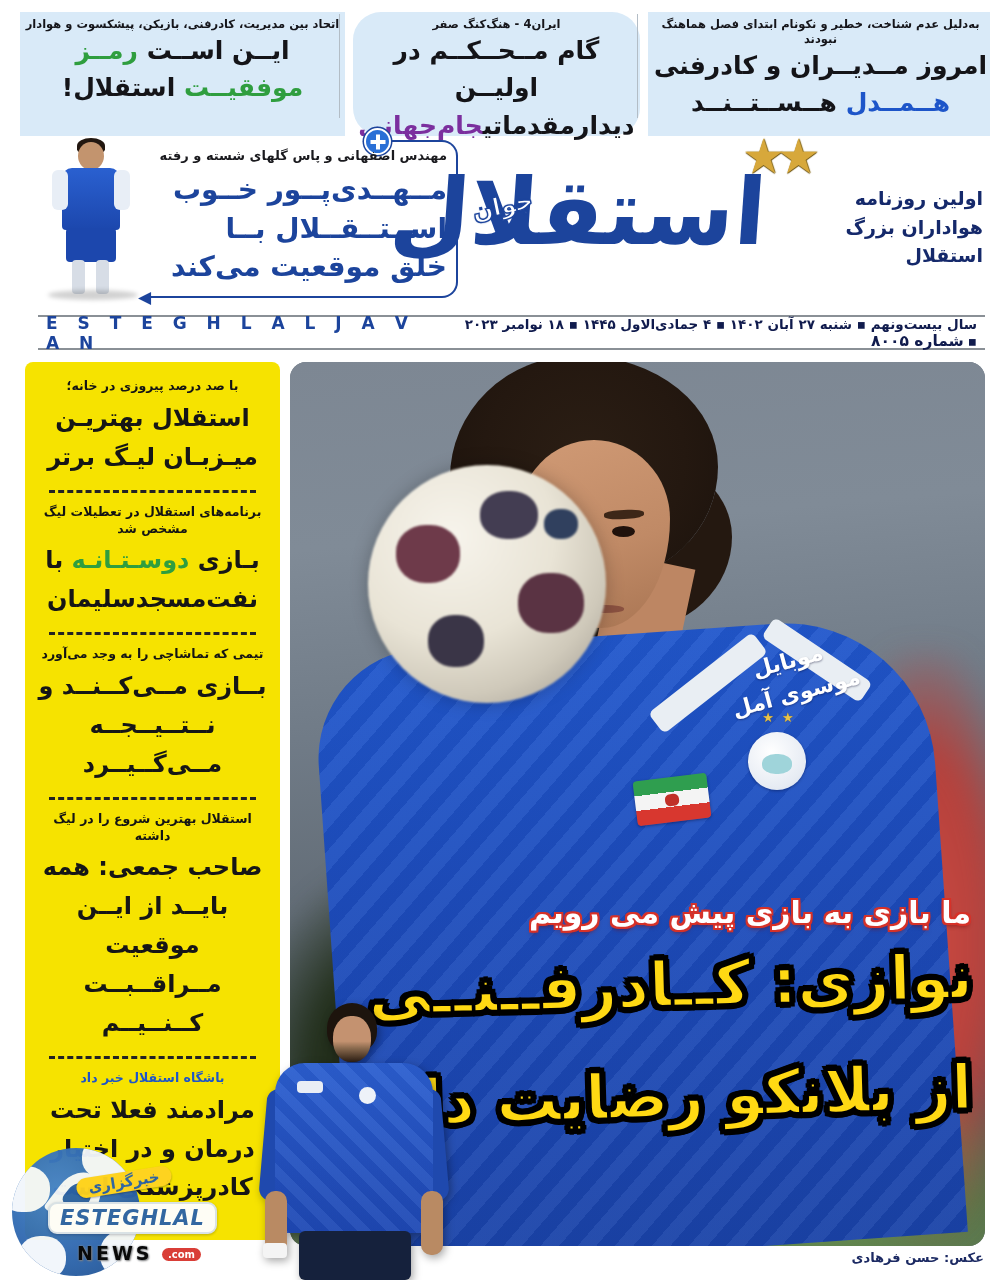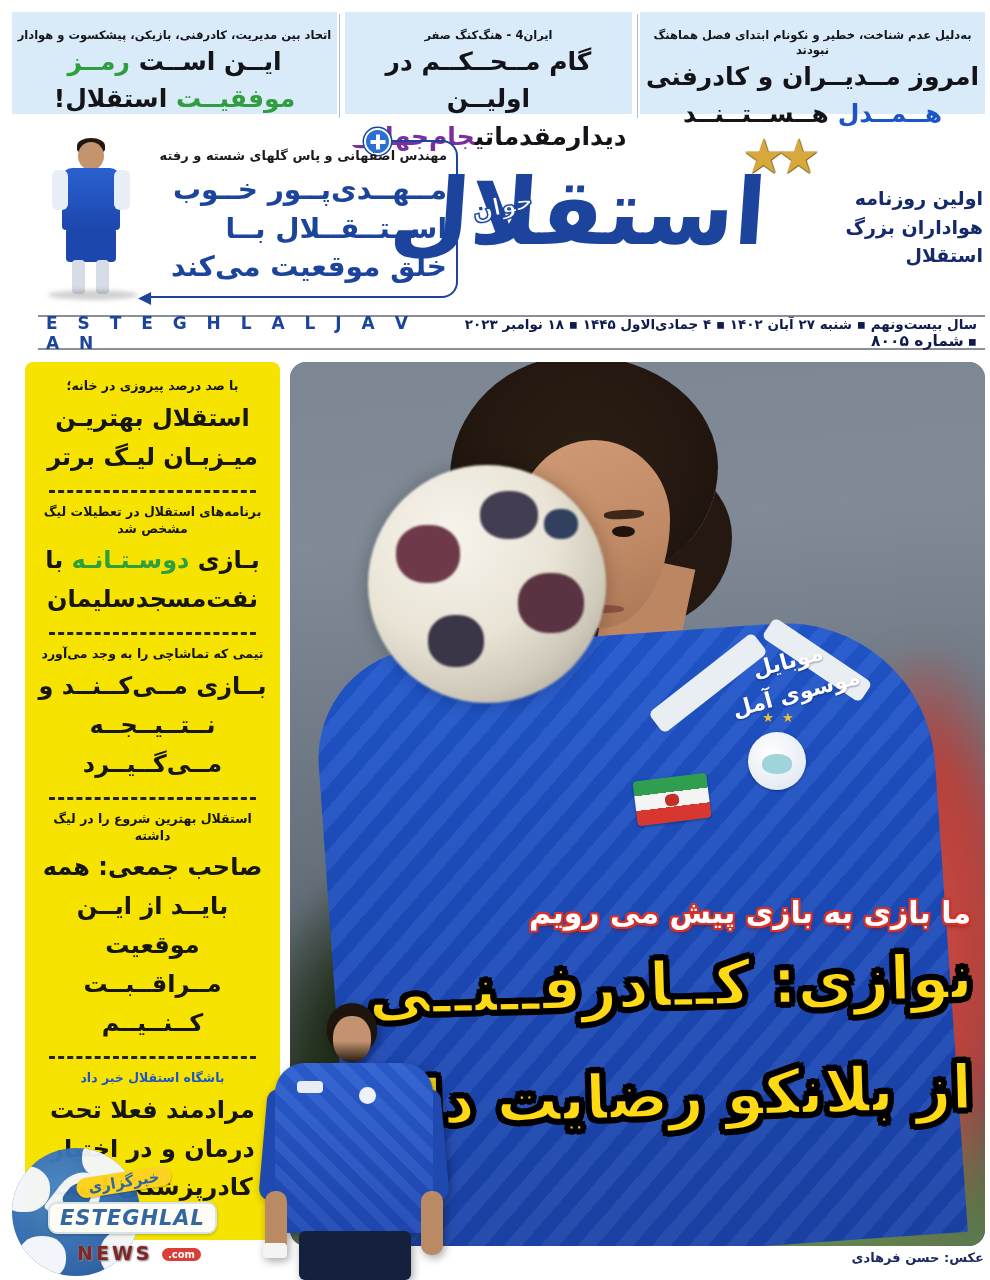--- a/index.html
+++ b/index.html
@@ -1,20 +1,20 @@
 <!DOCTYPE html>
 <html lang="fa"><head>
 <meta charset="utf-8">
 <style>
   html,body{margin:0;padding:0;background:#e8e8e8;}
   *{box-sizing:border-box;font-family:"DejaVu Sans","Liberation Sans",sans-serif;}
   #page{position:relative;width:990px;height:1280px;background:#ffffff;overflow:hidden;margin:0 auto;}
 
   
-  .tbox{position:absolute;top:12px;height:102px;background:#d9eaf8;text-align:center;direction:rtl;padding-top:16px;}
+  .tbox{position:absolute;top:12px;height:124px;background:#d9eaf8;text-align:center;direction:rtl;padding-top:5px;margin-left:8px;}
   .tbox .kick{font-size:11.5px;font-weight:bold;color:#15151a;line-height:1.3;}
   .tbox .big{font-size:25px;font-weight:bold;color:#141418;line-height:1.5;letter-spacing:-0.5px;}
   .acc-green{color:#2f9e3f;} .acc-purple{color:#7b2f9e;} .acc-blue{color:#1d55c9;} .acc-red{color:#e0312b;}
   .vdiv{position:absolute;top:14px;width:1px;height:104px;background:#b3bdc6;}
 
   
   .promo-fig{position:absolute;left:40px;top:142px;width:105px;height:158px;}
   .pf-head{position:absolute;left:38px;top:0;width:26px;height:28px;background:#c3946e;border-radius:50%;}
   .pf-hair{position:absolute;left:37px;top:-4px;width:28px;height:16px;background:#221710;border-radius:50% 50% 30% 30%;}
   .pf-shirt{position:absolute;left:22px;top:26px;width:58px;height:62px;background:linear-gradient(180deg,#2a60d0,#1c47ad);border-radius:10px 10px 4px 4px;}
@@ -126,34 +126,34 @@
   .wm-ball{position:absolute;left:0;top:6px;width:128px;height:128px;background:radial-gradient(circle at 35% 32%,#4584cc,#2b62a8 65%,#214e8a);border-radius:50%;overflow:hidden;}
   .wm-ball b{position:absolute;background:#f2f6fb;border-radius:46%;}
   .wm-b1{left:-14px;top:18px;width:52px;height:46px;}
   .wm-b2{left:70px;top:-12px;width:54px;height:44px;}
   .wm-b3{left:6px;top:88px;width:48px;height:44px;}
   .wm-b4{left:88px;top:82px;width:50px;height:48px;}
   .wm-drop{position:absolute;left:44px;top:28px;width:42px;height:56px;background:#f2f6fb;border-radius:50% 50% 50% 4px;transform:rotate(38deg);}
   .wm-drop i{position:absolute;left:9px;top:12px;width:24px;height:28px;background:#2b62a8;border-radius:50% 50% 50% 6px;}
   .wm-tag{position:absolute;left:64px;top:30px;background:#ffd321;color:#2b62a8;font-weight:bold;font-size:15px;padding:1px 12px;border-radius:11px;transform:rotate(-9deg);box-shadow:0 1px 2px rgba(0,0,40,.3);}
   .wm-name{position:absolute;left:36px;top:60px;background:#ffffff;color:#2b62a8;font-weight:bold;font-style:italic;font-size:21px;letter-spacing:1px;padding:2px 10px;border-radius:9px;border:2px solid #d8e2ef;box-shadow:0 1px 3px rgba(0,0,40,.25);}
-  .wm-news{position:absolute;left:65px;top:100px;color:#7f1d1d;font-weight:bold;font-size:19px;letter-spacing:3px;text-shadow:0 0 2px #8a9096,1px 1px 2px #777;}
+  .wm-news{position:absolute;left:65px;top:100px;color:#000000;font-weight:bold;font-size:19px;letter-spacing:3px;text-shadow:0 0 2px #8a9096,1px 1px 2px #777;}
   .wm-com{position:absolute;left:150px;top:106px;background:#d8372f;color:#fff;font-size:10px;font-weight:bold;padding:1px 6px;border-radius:7px;}
 </style>
 </head>
 <body>
 
 <div id="page">
 
   <div class="tbox" style="left:640px;width:345px;">
     <div class="kick">به‌دلیل عدم شناخت، خطیر و نکونام ابتدای فصل هماهنگ نبودند</div>
     <div class="big">امروز مــدیــران و کادرفنی</div>
     <div class="big"><span class="acc-blue">هــمــدل</span><span> هــســتــنــد</span></div>
   </div>
-  <div class="tbox" style="left:345px;width:287px;">
+  <div class="tbox" style="left:345px;width:287px;border-radius:28px;">
     <div class="kick">ایران4 - هنگ‌کنگ صفر</div>
     <div class="big">گام مــحــکــم در اولیــن</div>
     <div class="big"><span>دیدارمقدماتی</span><span class="acc-purple">جام‌جهانی</span></div>
   </div>
   <div class="tbox" style="left:12px;width:325px;">
     <div class="kick">اتحاد بین مدیریت، کادرفنی، بازیکن، پیشکسوت و هوادار</div>
     <div class="big"><span>ایــن اســت </span><span class="acc-green">رمــز</span></div>
     <div class="big"><span class="acc-green">موفقیــت</span><span> استقلال!</span></div>
   </div>
   <div class="vdiv" style="left:339px;"></div>

